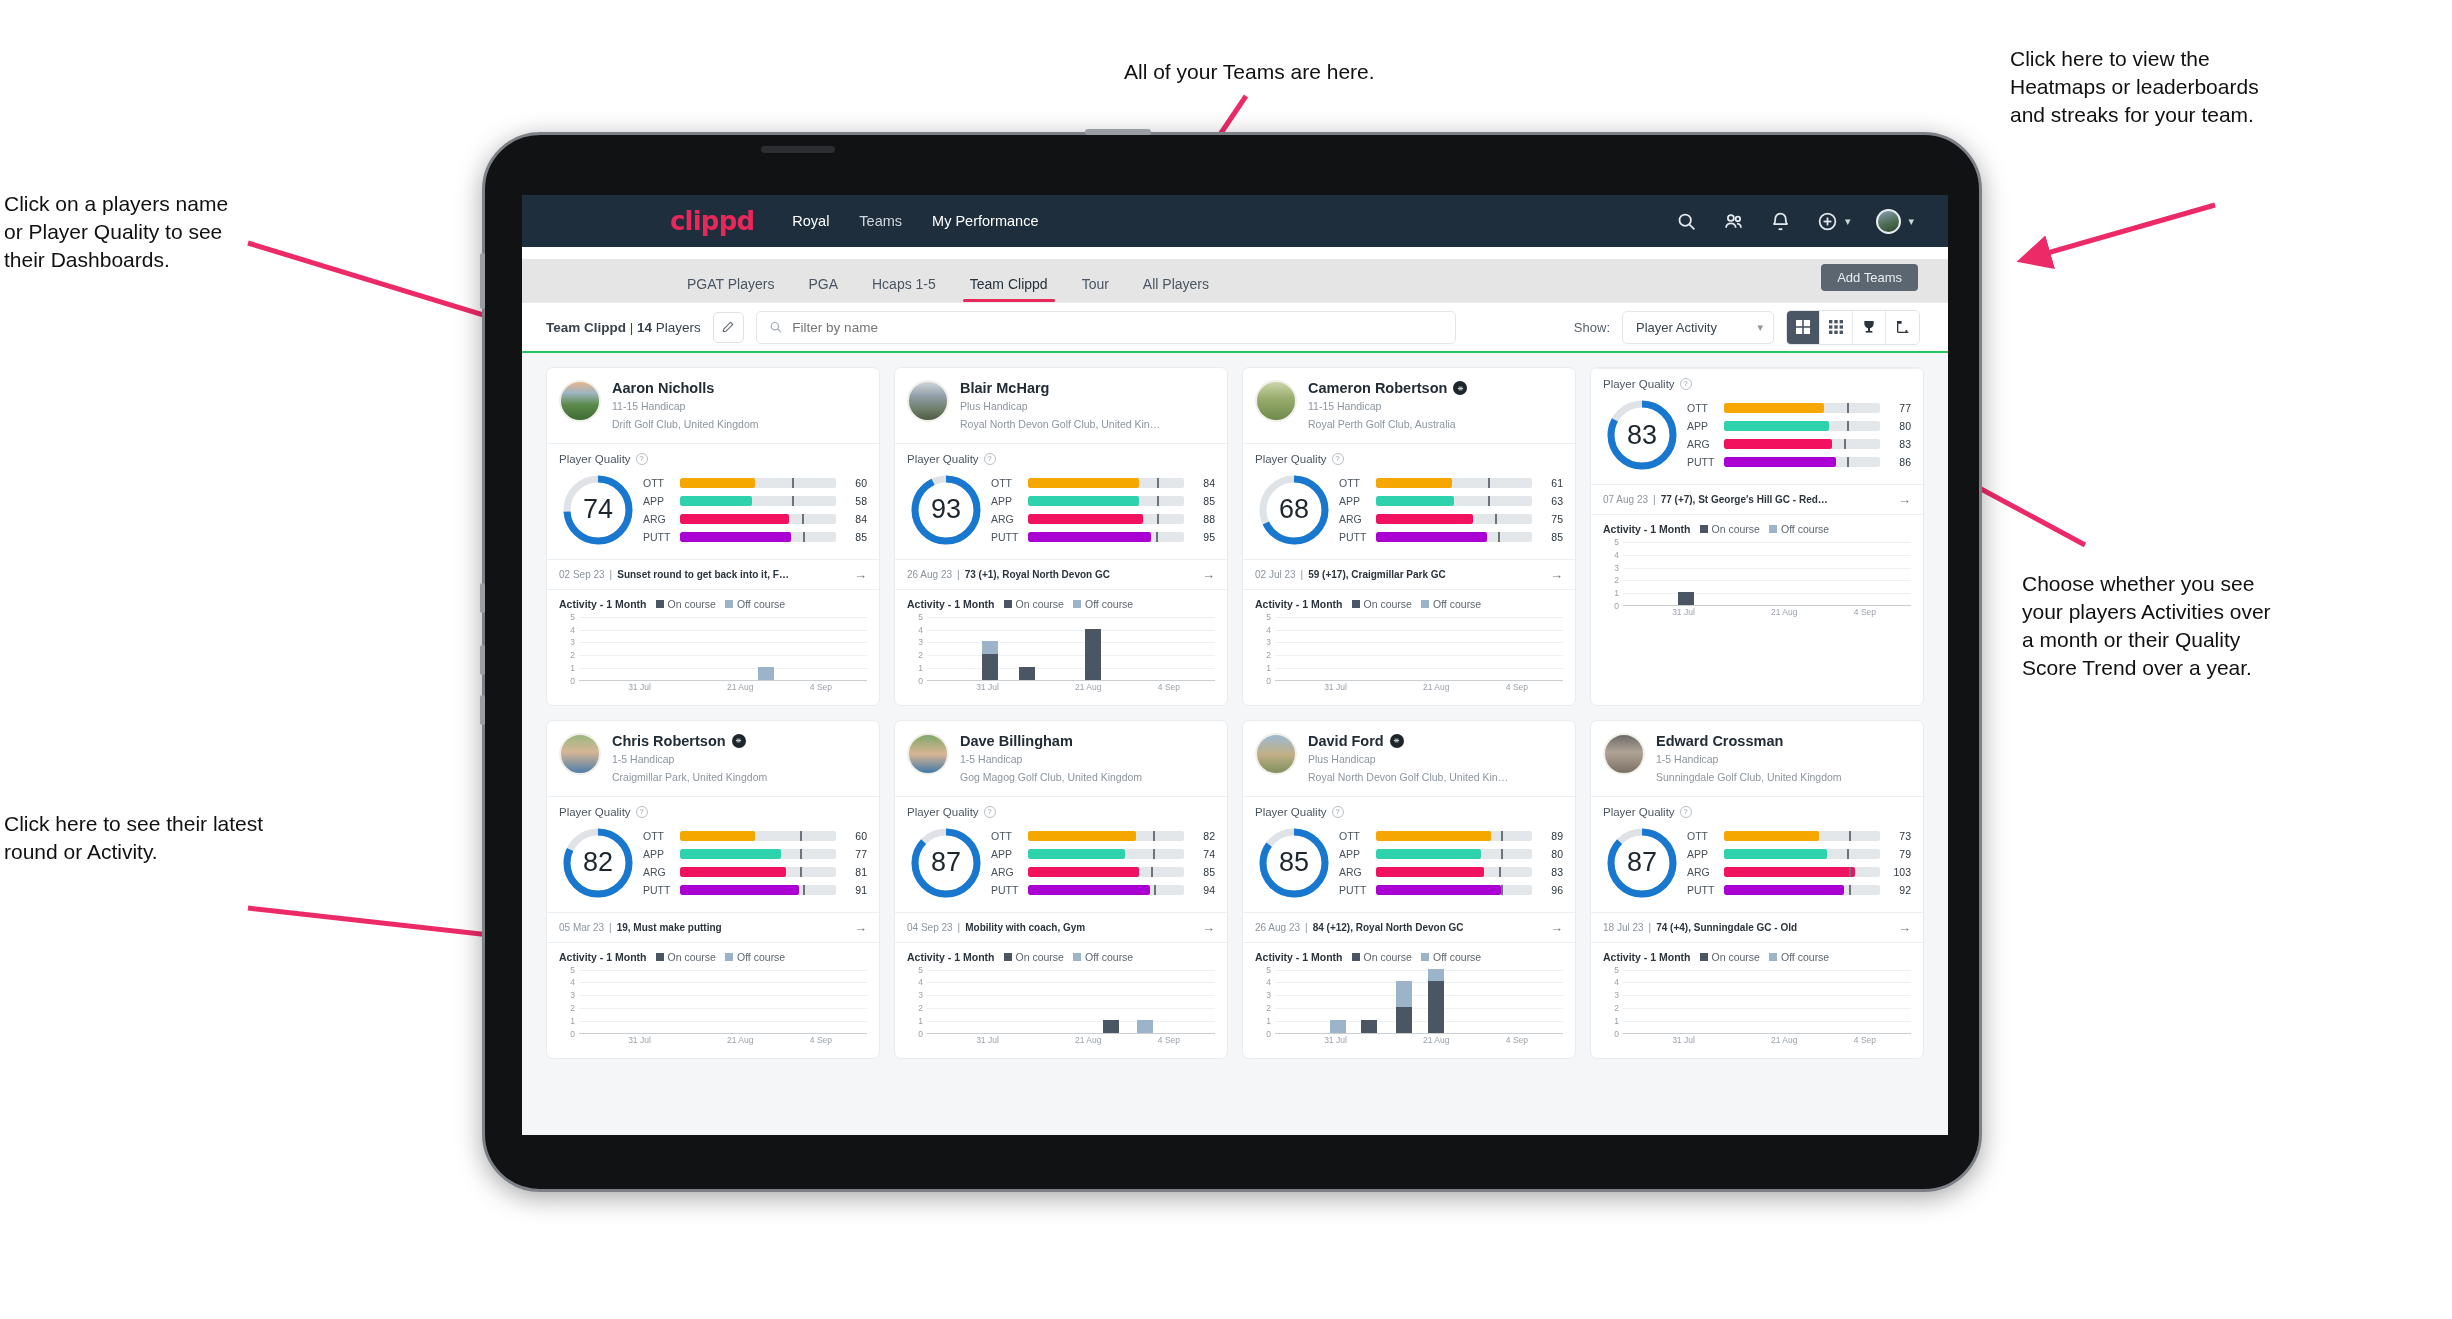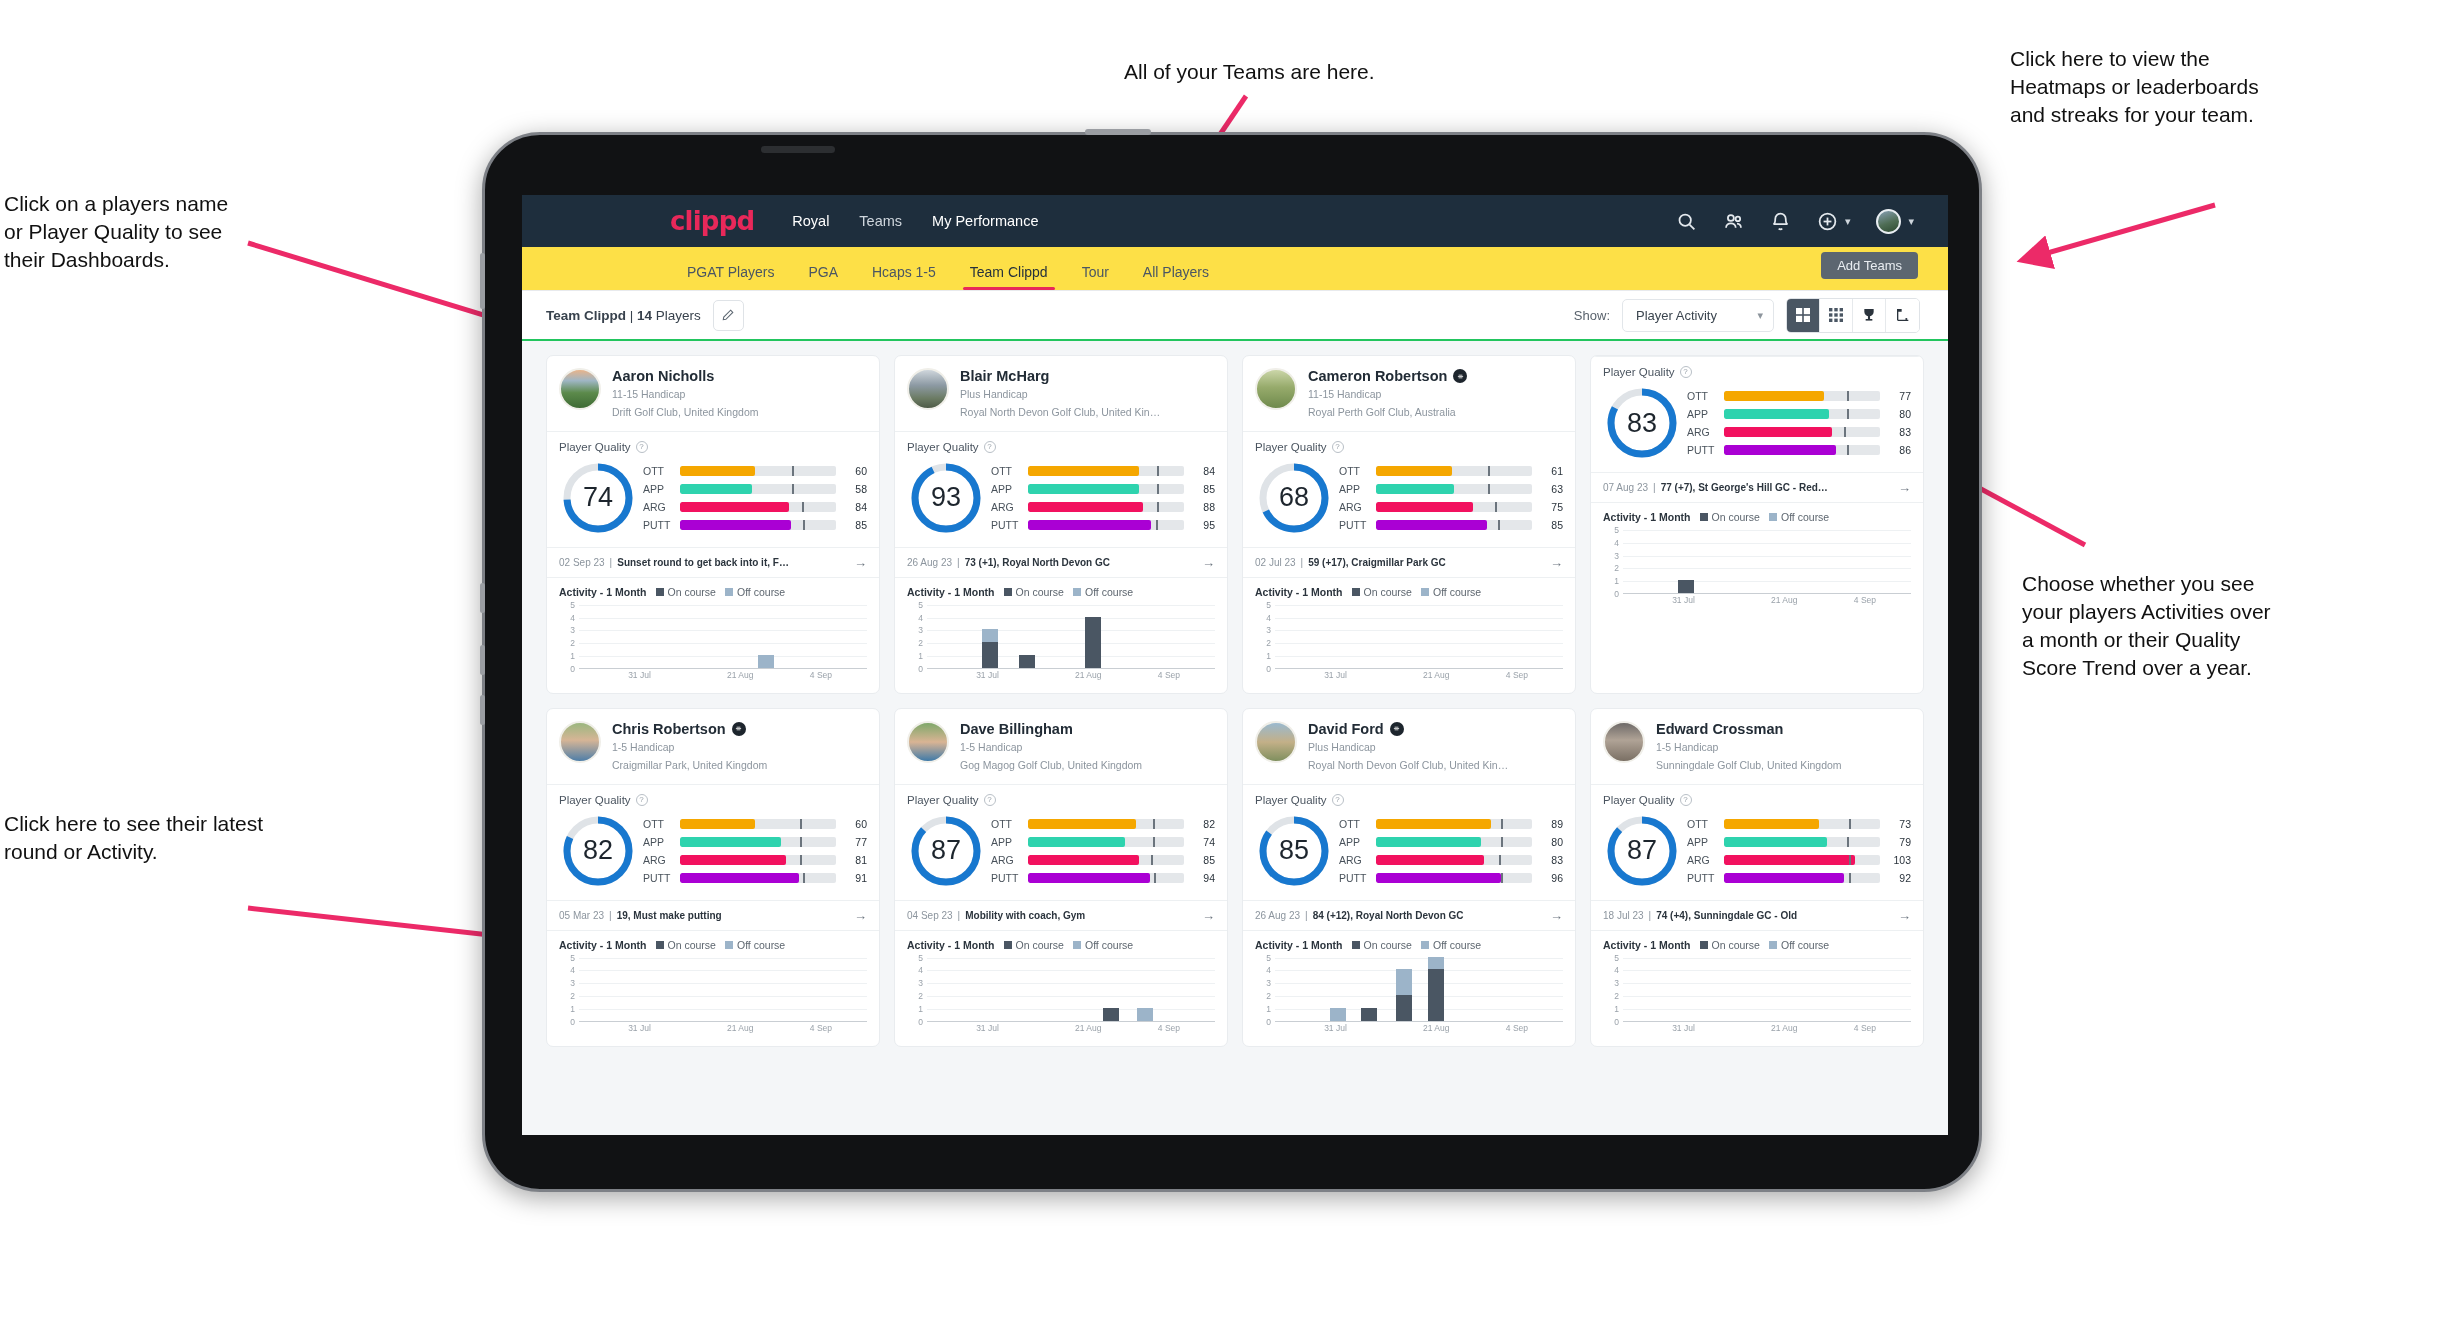--- a/index.html
+++ b/index.html
@@ -66,22 +66,22 @@
   .appbar-icons { display: flex; align-items: center; gap: 26px; margin-right: 6px; }
   .ic { width: 21px; height: 21px; display: block; }
   .avatar-sm {
     width: 25px; height: 25px; border-radius: 50%;
     background: linear-gradient(160deg,#88a0b5 0%, #4f6d55 55%, #2e4a31 100%);
     border: 2px solid #e9eef2;
   }
 
   
   .tabbar {
-    height: 44px; background: #fde047; display: flex; align-items: flex-end;
-    position: relative; border-bottom: 1px solid #e8eaed;
+    height: 44px; background: #e5e5e5; display: flex; align-items: flex-end;
+    position: relative; border-bottom: 1px solid #e8eaed; margin-top: 12px;
   }
   .tabs { display: flex; align-items: flex-end; margin-left: 148px; gap: 0; }
   .tab {
     font-size: 14px; color: #4a5663; padding: 0 17px 10px 17px; position: relative;
     white-space: nowrap;
   }
   .tab.active { color: #26313c; font-weight: 400; }
   .tab.active::after {
     content: ""; position: absolute; left: 10px; right: 10px; bottom: 0;
     height: 3px; background: #e8285a; border-radius: 2px;
@@ -301,20 +301,27 @@
     </div>
 
     <div class="toolbar">
       <div class="team-label">
         <b>Team Clippd</b><span> | </span><b>14</b><span> Players</span>
       </div>
       <div class="edit-btn">
         <svg width="14" height="14" viewBox="0 0 24 24" fill="none" stroke="#5e6872" stroke-width="1.8">
             <path d="M16.5 3.8l3.7 3.7L8.4 19.3 3.9 20.1l.8-4.5z"></path>
           </svg>
+      </div>
+      <div class="searchbox">
+        <svg width="14" height="14" viewBox="0 0 24 24" fill="none" stroke="#a3abb3" stroke-width="2.2">
+            <circle cx="10.5" cy="10.5" r="6.5"></circle>
+            <line x1="15.5" y1="15.5" x2="21" y2="21"></line>
+          </svg>
+        <input placeholder="Filter by name" style="">
       </div>
       <div class="show-label">Show:</div>
       <div class="select">
         <span>Player Activity</span>
         <span style="color:#8d959d;font-size:11px;">▾</span>
       </div>
       <div class="viewgroup">
         <div class="viewbtn active">
           <svg width="16" height="16" viewBox="0 0 16 16">
             <rect x="1" y="1" width="6.2" height="6.2" fill="#fff"></rect>

